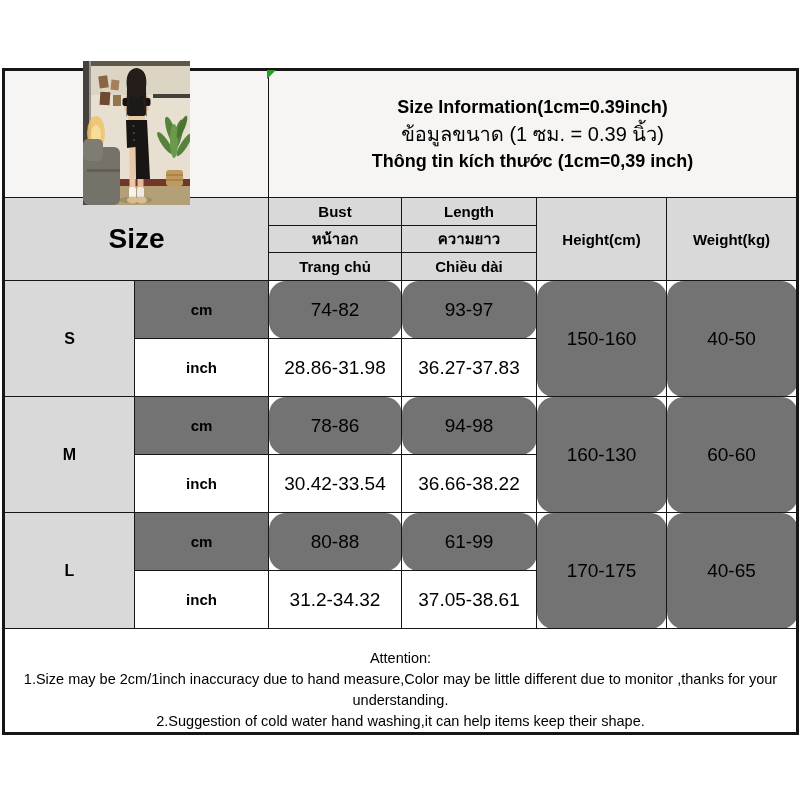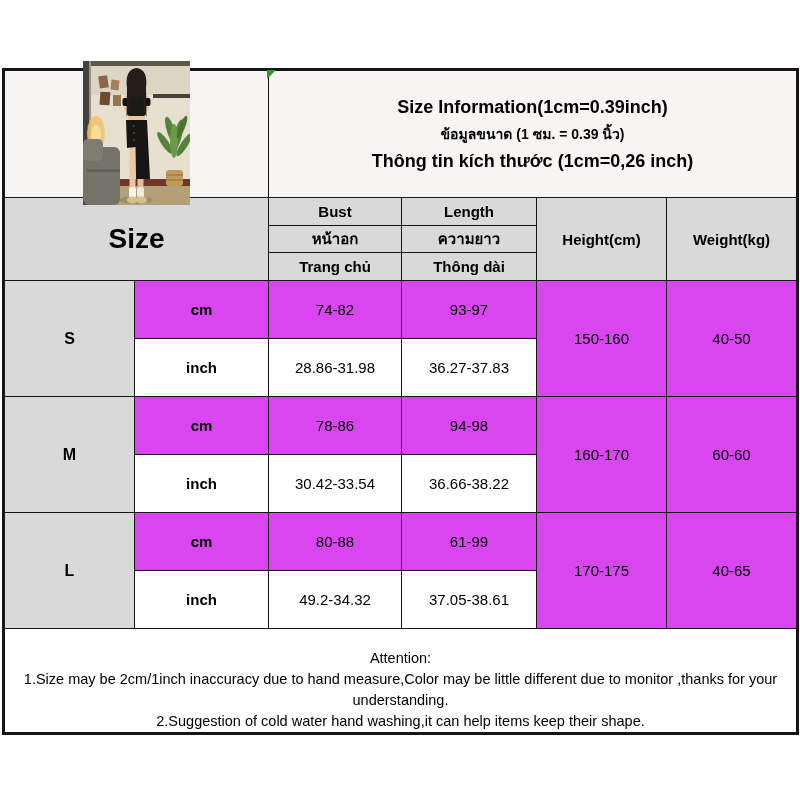--- a/index.html
+++ b/index.html
@@ -15,40 +15,40 @@
     border-collapse:collapse;table-layout:fixed;
     border:3px solid #161616;
   }
   td{
     border:1px solid #161616;
     text-align:center;vertical-align:middle;
     padding:0;overflow:hidden;
   }
   .bg-title{background:#f6f5f4;}
   .bg-head{background:#d9d9d9;}
-  .bg-tint{background:#d946ef;}
+  .bg-tint{background:#737373;}
   .bg-white{background:#ffffff;}
 
   .r-title{height:128px;}
   .r-h1{height:28px;}
   .r-h2{height:27px;}
   .r-h3{height:28px;}
   .r-data{height:58px;}
   .r-att{height:94px;}
 
   .title-cell div{line-height:27px;}
   .t-title-en{font-size:18px;font-weight:bold;}
-  .t-title-th{font-size:14px;font-weight:bold;}
+  .t-title-th{font-size:20px;font-weight:normal;}
   .t-title-vi{font-size:18px;font-weight:bold;}
 
   .t-size{font-size:28px;font-weight:bold;}
   .t-head{font-size:15px;font-weight:bold;}
   .t-letter{font-size:16px;font-weight:bold;}
   .t-unit{font-size:15px;font-weight:bold;}
-  .t-val{font-size:15px;font-weight:normal;}
+  .t-val{font-size:19px;font-weight:normal;border-radius:17px;}
 
   .att-cell{vertical-align:top;padding:19px 8px 0 8px;}
   .att-cell div{font-size:14.5px;line-height:21px;font-weight:normal;}
 
   .photo{
     position:absolute;left:83px;top:61px;width:107px;height:144px;
     z-index:5;
   }
   .photo svg{display:block;width:100%;height:100%;}
 
@@ -72,38 +72,38 @@
         <col style="width:130px">
         <col style="width:131px">
     </colgroup>
 
     <tbody>
         <tr class="r-title">
       <td colspan="2" class="bg-title"></td>
       <td colspan="4" class="bg-title title-cell">
         <div class="t-title-en">Size Information(1cm=0.39inch)</div>
         <div class="t-title-th">ข้อมูลขนาด (1 ซม. = 0.39 นิ้ว)</div>
-        <div class="t-title-vi">Thông tin kích thước (1cm=0,26 inch)</div>
+        <div class="t-title-vi">Thông tin kích thước (1cm=0,39 inch)</div>
       </td>
     </tr>
 
     <tr class="r-h1">
       <td colspan="2" rowspan="3" class="bg-head t-size">Size</td>
       <td class="bg-head t-head">Bust</td>
       <td class="bg-head t-head">Length</td>
       <td rowspan="3" class="bg-head t-head">Height(cm)</td>
       <td rowspan="3" class="bg-head t-head">Weight(kg)</td>
     </tr>
     <tr class="r-h2">
       <td class="bg-head t-head">หน้าอก</td>
       <td class="bg-head t-head">ความยาว</td>
     </tr>
     <tr class="r-h3">
       <td class="bg-head t-head">Trang chủ</td>
-      <td class="bg-head t-head">Thông dài</td>
+      <td class="bg-head t-head">Chiều dài</td>
     </tr>
 
     <tr class="r-data">
       <td rowspan="2" class="bg-head t-letter">S</td>
       <td class="bg-tint t-unit">cm</td>
       <td class="bg-tint t-val">74-82</td>
       <td class="bg-tint t-val">93-97</td>
       <td rowspan="2" class="bg-tint t-val">150-160</td>
       <td rowspan="2" class="bg-tint t-val">40-50</td>
     </tr>
@@ -111,40 +111,40 @@
       <td class="bg-white t-unit">inch</td>
       <td class="bg-white t-val">28.86-31.98</td>
       <td class="bg-white t-val">36.27-37.83</td>
     </tr>
 
     <tr class="r-data">
       <td rowspan="2" class="bg-head t-letter">M</td>
       <td class="bg-tint t-unit">cm</td>
       <td class="bg-tint t-val">78-86</td>
       <td class="bg-tint t-val">94-98</td>
-      <td rowspan="2" class="bg-tint t-val">160-170</td>
+      <td rowspan="2" class="bg-tint t-val">160-130</td>
       <td rowspan="2" class="bg-tint t-val">60-60</td>
     </tr>
     <tr class="r-data">
       <td class="bg-white t-unit">inch</td>
       <td class="bg-white t-val">30.42-33.54</td>
       <td class="bg-white t-val">36.66-38.22</td>
     </tr>
 
     <tr class="r-data">
       <td rowspan="2" class="bg-head t-letter">L</td>
       <td class="bg-tint t-unit">cm</td>
       <td class="bg-tint t-val">80-88</td>
       <td class="bg-tint t-val">61-99</td>
       <td rowspan="2" class="bg-tint t-val">170-175</td>
       <td rowspan="2" class="bg-tint t-val">40-65</td>
     </tr>
     <tr class="r-data">
       <td class="bg-white t-unit">inch</td>
-      <td class="bg-white t-val">49.2-34.32</td>
+      <td class="bg-white t-val">31.2-34.32</td>
       <td class="bg-white t-val">37.05-38.61</td>
     </tr>
 
     <tr class="r-att">
       <td colspan="6" class="bg-white att-cell">
         <div>Attention:</div>
         <div>1.Size may be 2cm/1inch inaccuracy due to hand measure,Color may be little different due to monitor ,thanks for your understanding.</div>
         <div>2.Suggestion of cold water hand washing,it can help items keep their shape.</div>
       </td>
     </tr>

